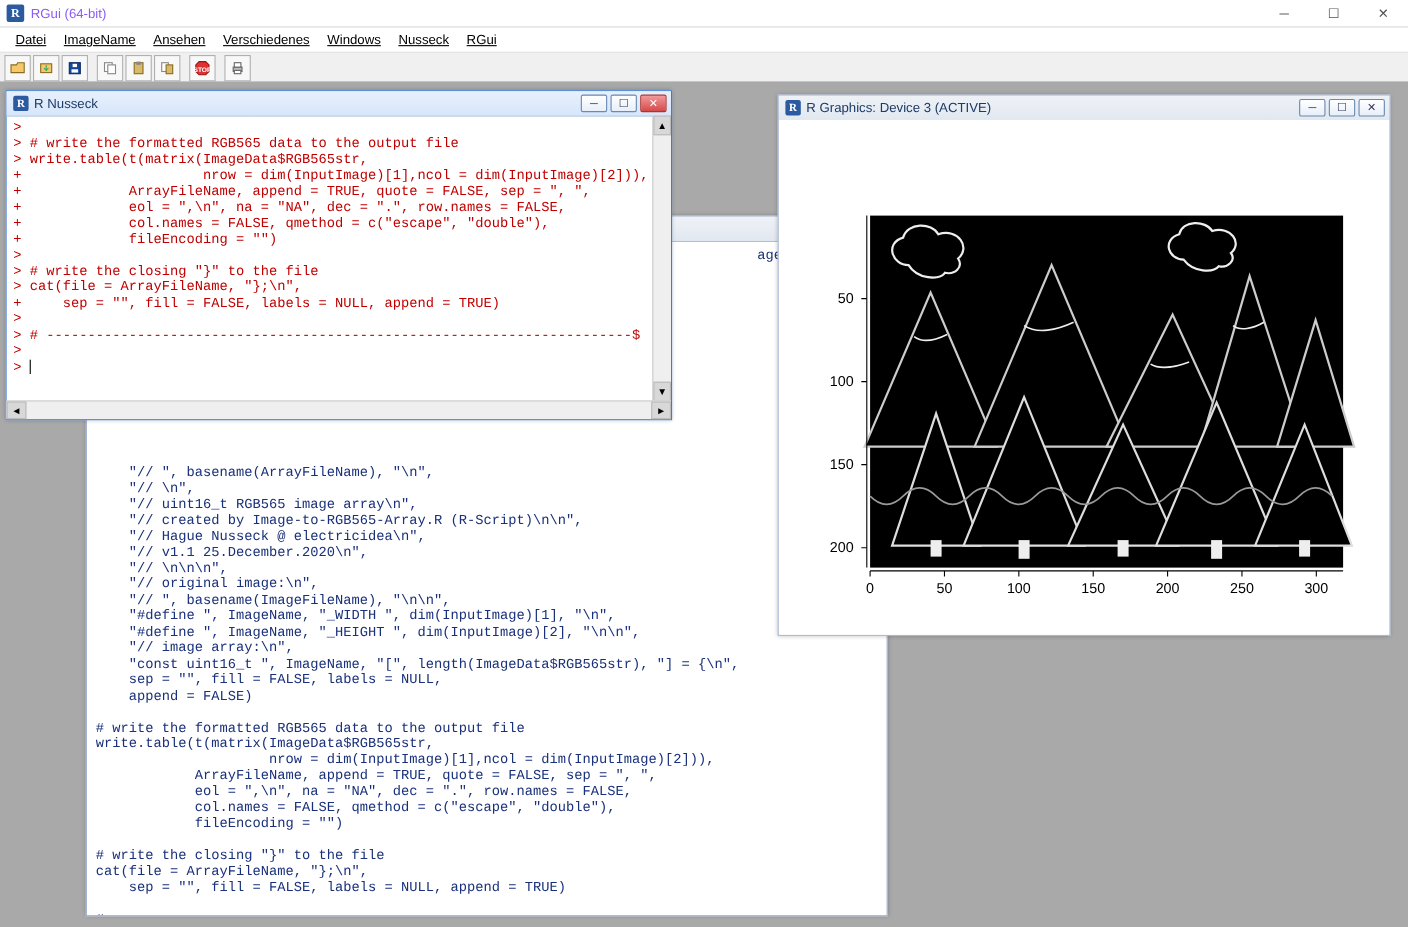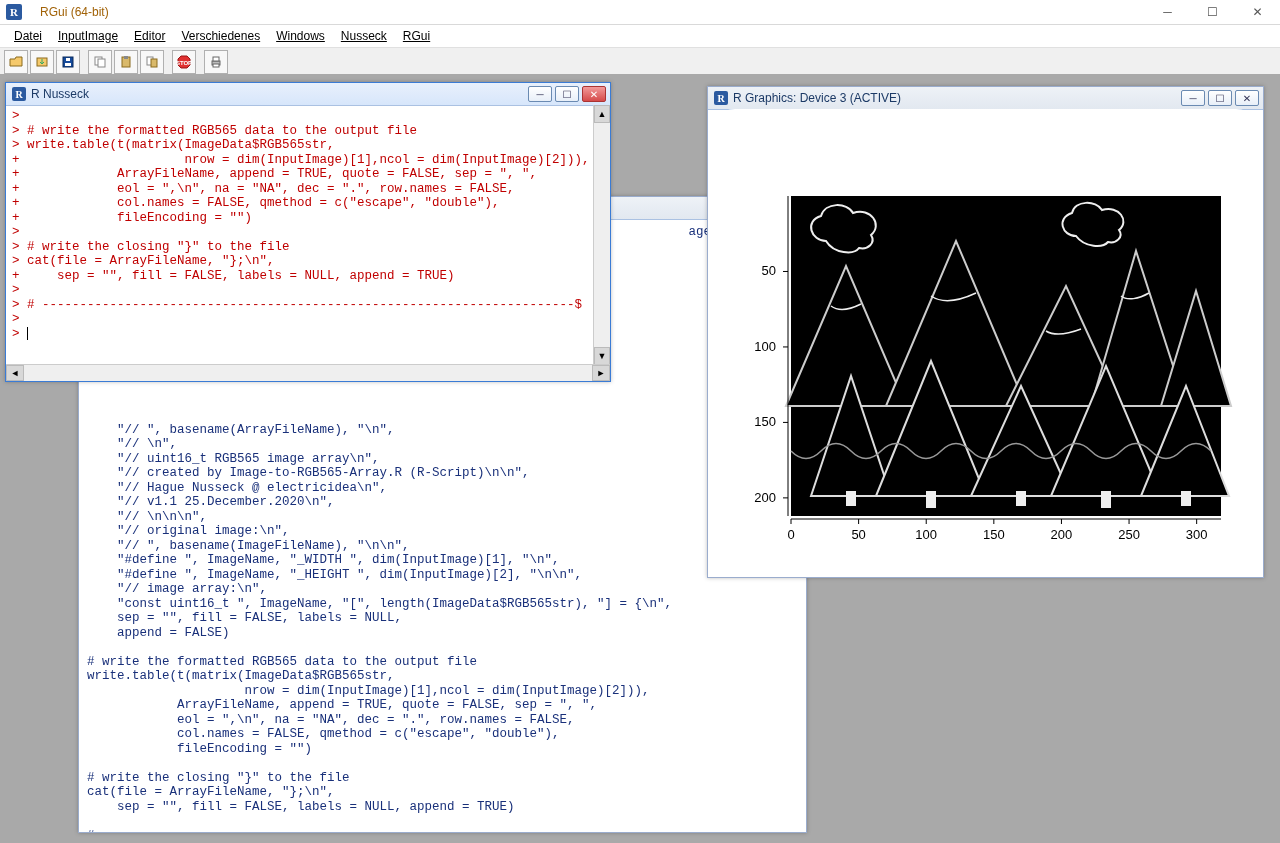--- a/index.html
+++ b/index.html
@@ -16,21 +16,21 @@
   .titlebar {
     height: 24px;
     background: #ffffff;
     border-bottom: 1px solid #d9d9d9;
     display: flex;
     align-items: center;
     padding-left: 6px;
     justify-content: space-between;
   }
   .titlebar-left { display:flex; align-items:center; gap:6px; }
-  .titlebar-title { font-size: 12px; color:#a16207;margin-left:12px; }
+  .titlebar-title { font-size: 12px; color:#8b5cf6; }
   .win-controls { display:flex; gap:0; }
   .win-btn {
     width: 45px; height:24px; display:flex; align-items:center; justify-content:center;
     color:#555; background:transparent;
   }
   .menubar {
     height: 22px;
     background: #fff;
     display:flex; align-items:center;
     padding-left: 6px;
@@ -123,21 +123,21 @@
     white-space:pre;
   }
   .editor-heading { color:#19307a; }
   .graphics-window {
     border:1px solid #9aaccd;
   }
   .graphics-title { background: linear-gradient(#eef2f7,#e2e8f0);}
   .graphics-body {
     position:absolute; top:22px; left:0; right:0; bottom:0;
     background:#fff;
-    display:flex; align-items:center; justify-content:center;border-radius:27px;
+    display:flex; align-items:center; justify-content:center;
   }
   .r-icon {
     width:16px; height:16px;
     background:#2b5aa0; color:#fff;
     font-weight:bold; font-family:Georgia,serif;
     border-radius:2px; display:flex; align-items:center; justify-content:center;
     font-size:11px;
   }
 </style>
 </head>
@@ -150,22 +150,22 @@
   </div>
   <div class="win-controls">
     <div class="win-btn">─</div>
     <div class="win-btn">☐</div>
     <div class="win-btn">✕</div>
   </div>
 </div>
 
 <div class="menubar">
   <span class="menu-item"><span class="accel">Datei</span></span>
-  <span class="menu-item"><span class="accel">InputImage</span></span>
-  <span class="menu-item"><span class="accel">Editor</span></span>
+  <span class="menu-item"><span class="accel">ImageName</span></span>
+  <span class="menu-item"><span class="accel">Ansehen</span></span>
   <span class="menu-item"><span class="accel">Verschiedenes</span></span>
   <span class="menu-item"><span class="accel">Windows</span></span>
   <span class="menu-item"><span class="accel">Nusseck</span></span>
   <span class="menu-item"><span class="accel">RGui</span></span>
 </div>
 
 <div class="toolbar">
   <div class="tbtn">
       <svg width="14" height="14" viewBox="0 0 14 14">
         <path d="M1 4h5l1-2h6v9H1z" fill="#f5c96b" stroke="#8a6b1f"></path>

